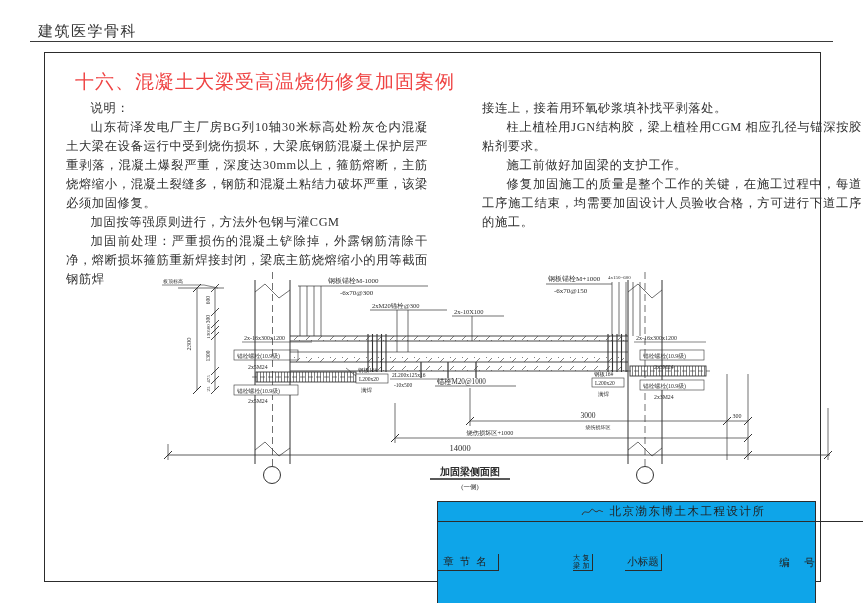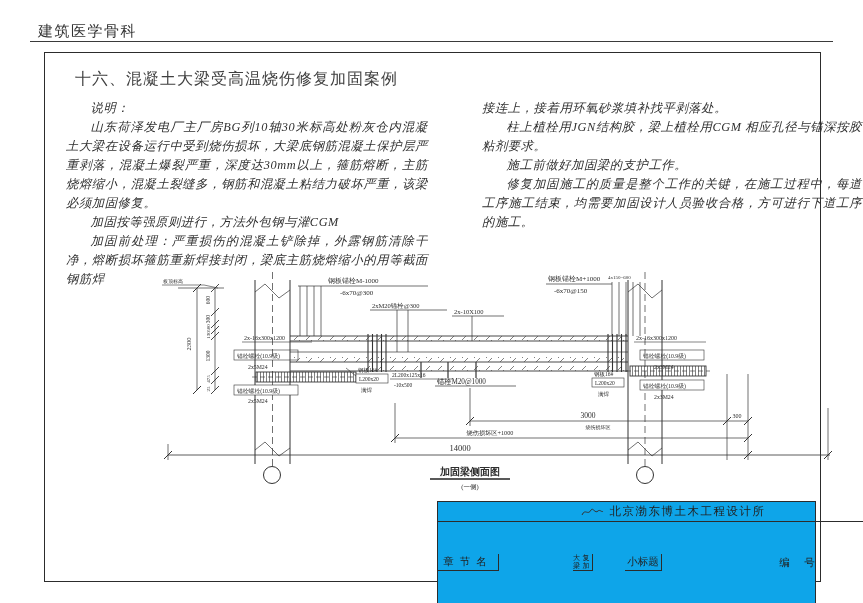--- a/index.html
+++ b/index.html
@@ -12,29 +12,29 @@
     position:absolute;left:38px;top:22px;font-size:15px;letter-spacing:1.5px;color:#333;
   }
   .header-rule{
     position:absolute;left:30px;top:41px;width:803px;height:0;border-top:1.2px solid #3a3a3a;
   }
   .frame{
     position:absolute;left:44px;top:52px;width:775px;height:528px;
     border:1.6px solid #2c2c2c;background:#fff;
   }
   .page-title{
-    position:absolute;left:75px;top:69px;font-size:16px;letter-spacing:1px;color:#404040;
+    position:absolute;left:75px;top:69px;font-size:19px;letter-spacing:1px;color:#ef4444;
   }
   .notes-col{
     position:absolute;top:99px;font-size:12.3px;line-height:19px;
     text-align:justify;letter-spacing:0.6px;color:#303030;
   }
   .notes-left{left:66px;width:362px;}
   .notes-right{left:438px;width:380px;margin-left:44px;}
-  .notes-col p{margin:0;font-style:italic;}
+  .notes-col p{margin:0;}
   .indent{text-indent:2em;}
   .drawing-wrap{position:absolute;left:160px;top:268px;width:672px;height:240px;}
   svg text{fill:#2e2e2e;font-family:"Liberation Serif","DejaVu Serif",serif;}
   .titleblock{
     position:absolute;left:437px;top:501px;width:377px;
     display:grid;grid-template-columns:61px 62px 37px 213px;grid-template-rows:20px 17px 16px;
     border:1.6px solid #2c2c2c;background:#0ea5e9;font-family:"Liberation Serif","DejaVu Serif",serif;gap:32px;
   }
   .tb-cell{
     border-right:1px solid #2c2c2c;border-bottom:1px solid #2c2c2c;

